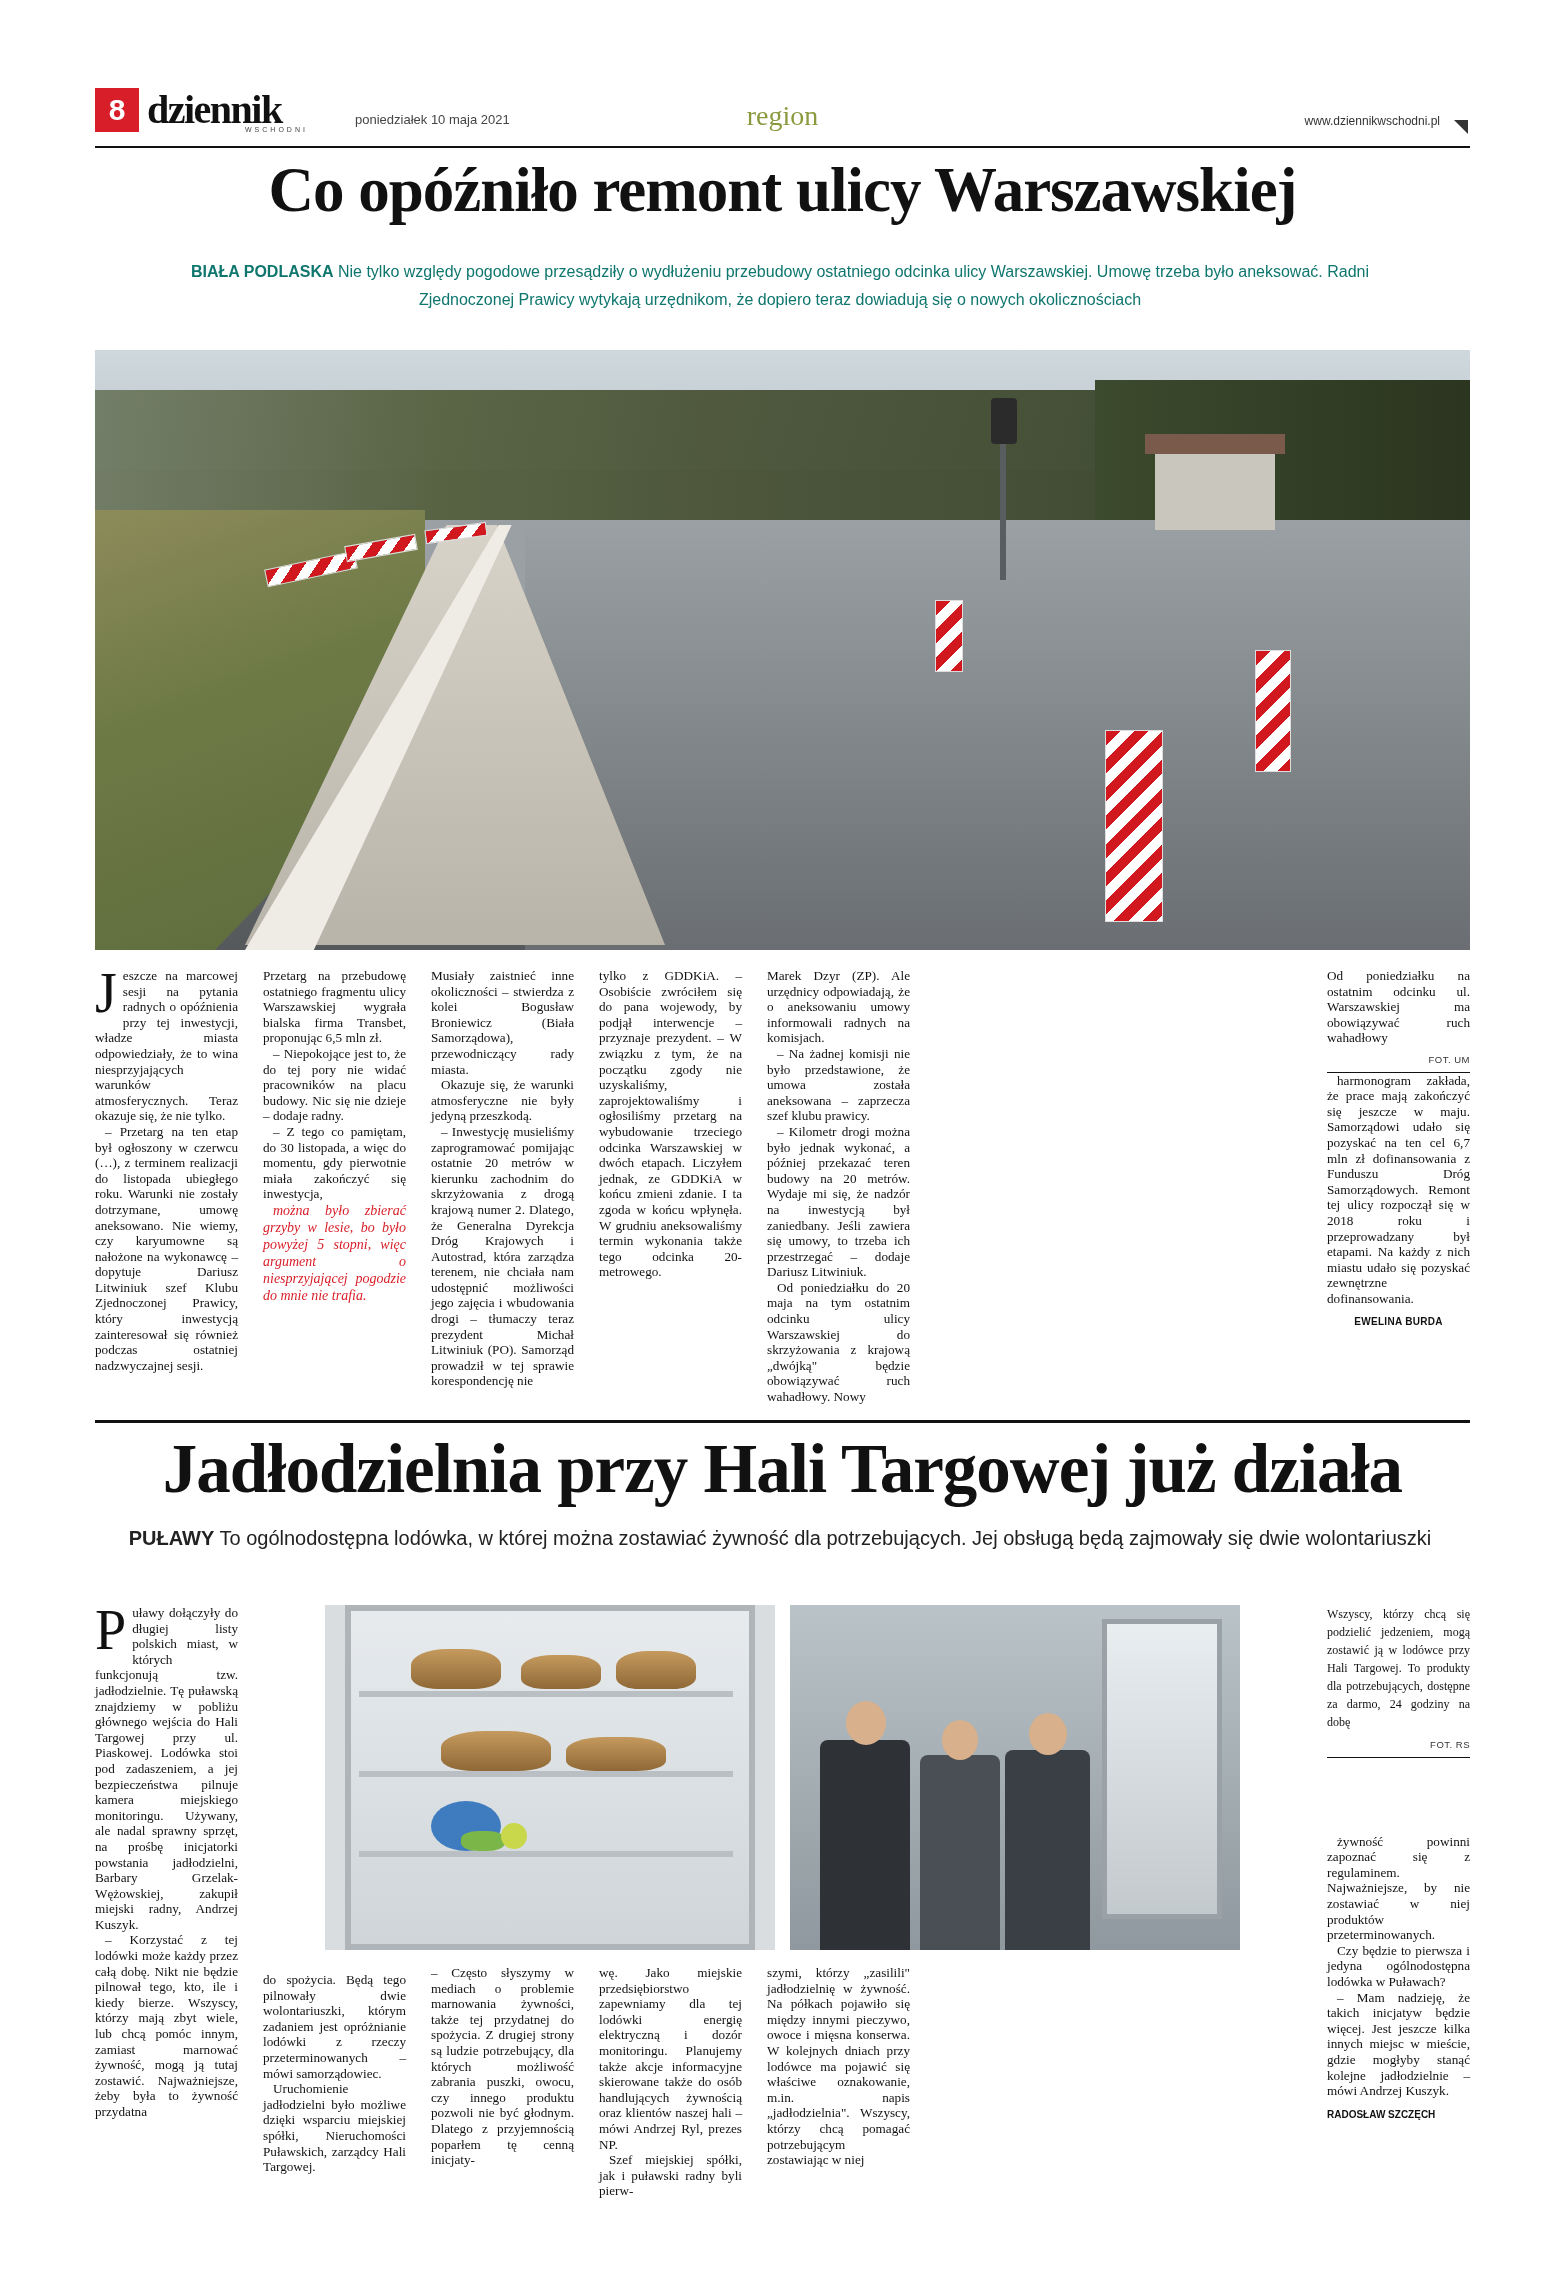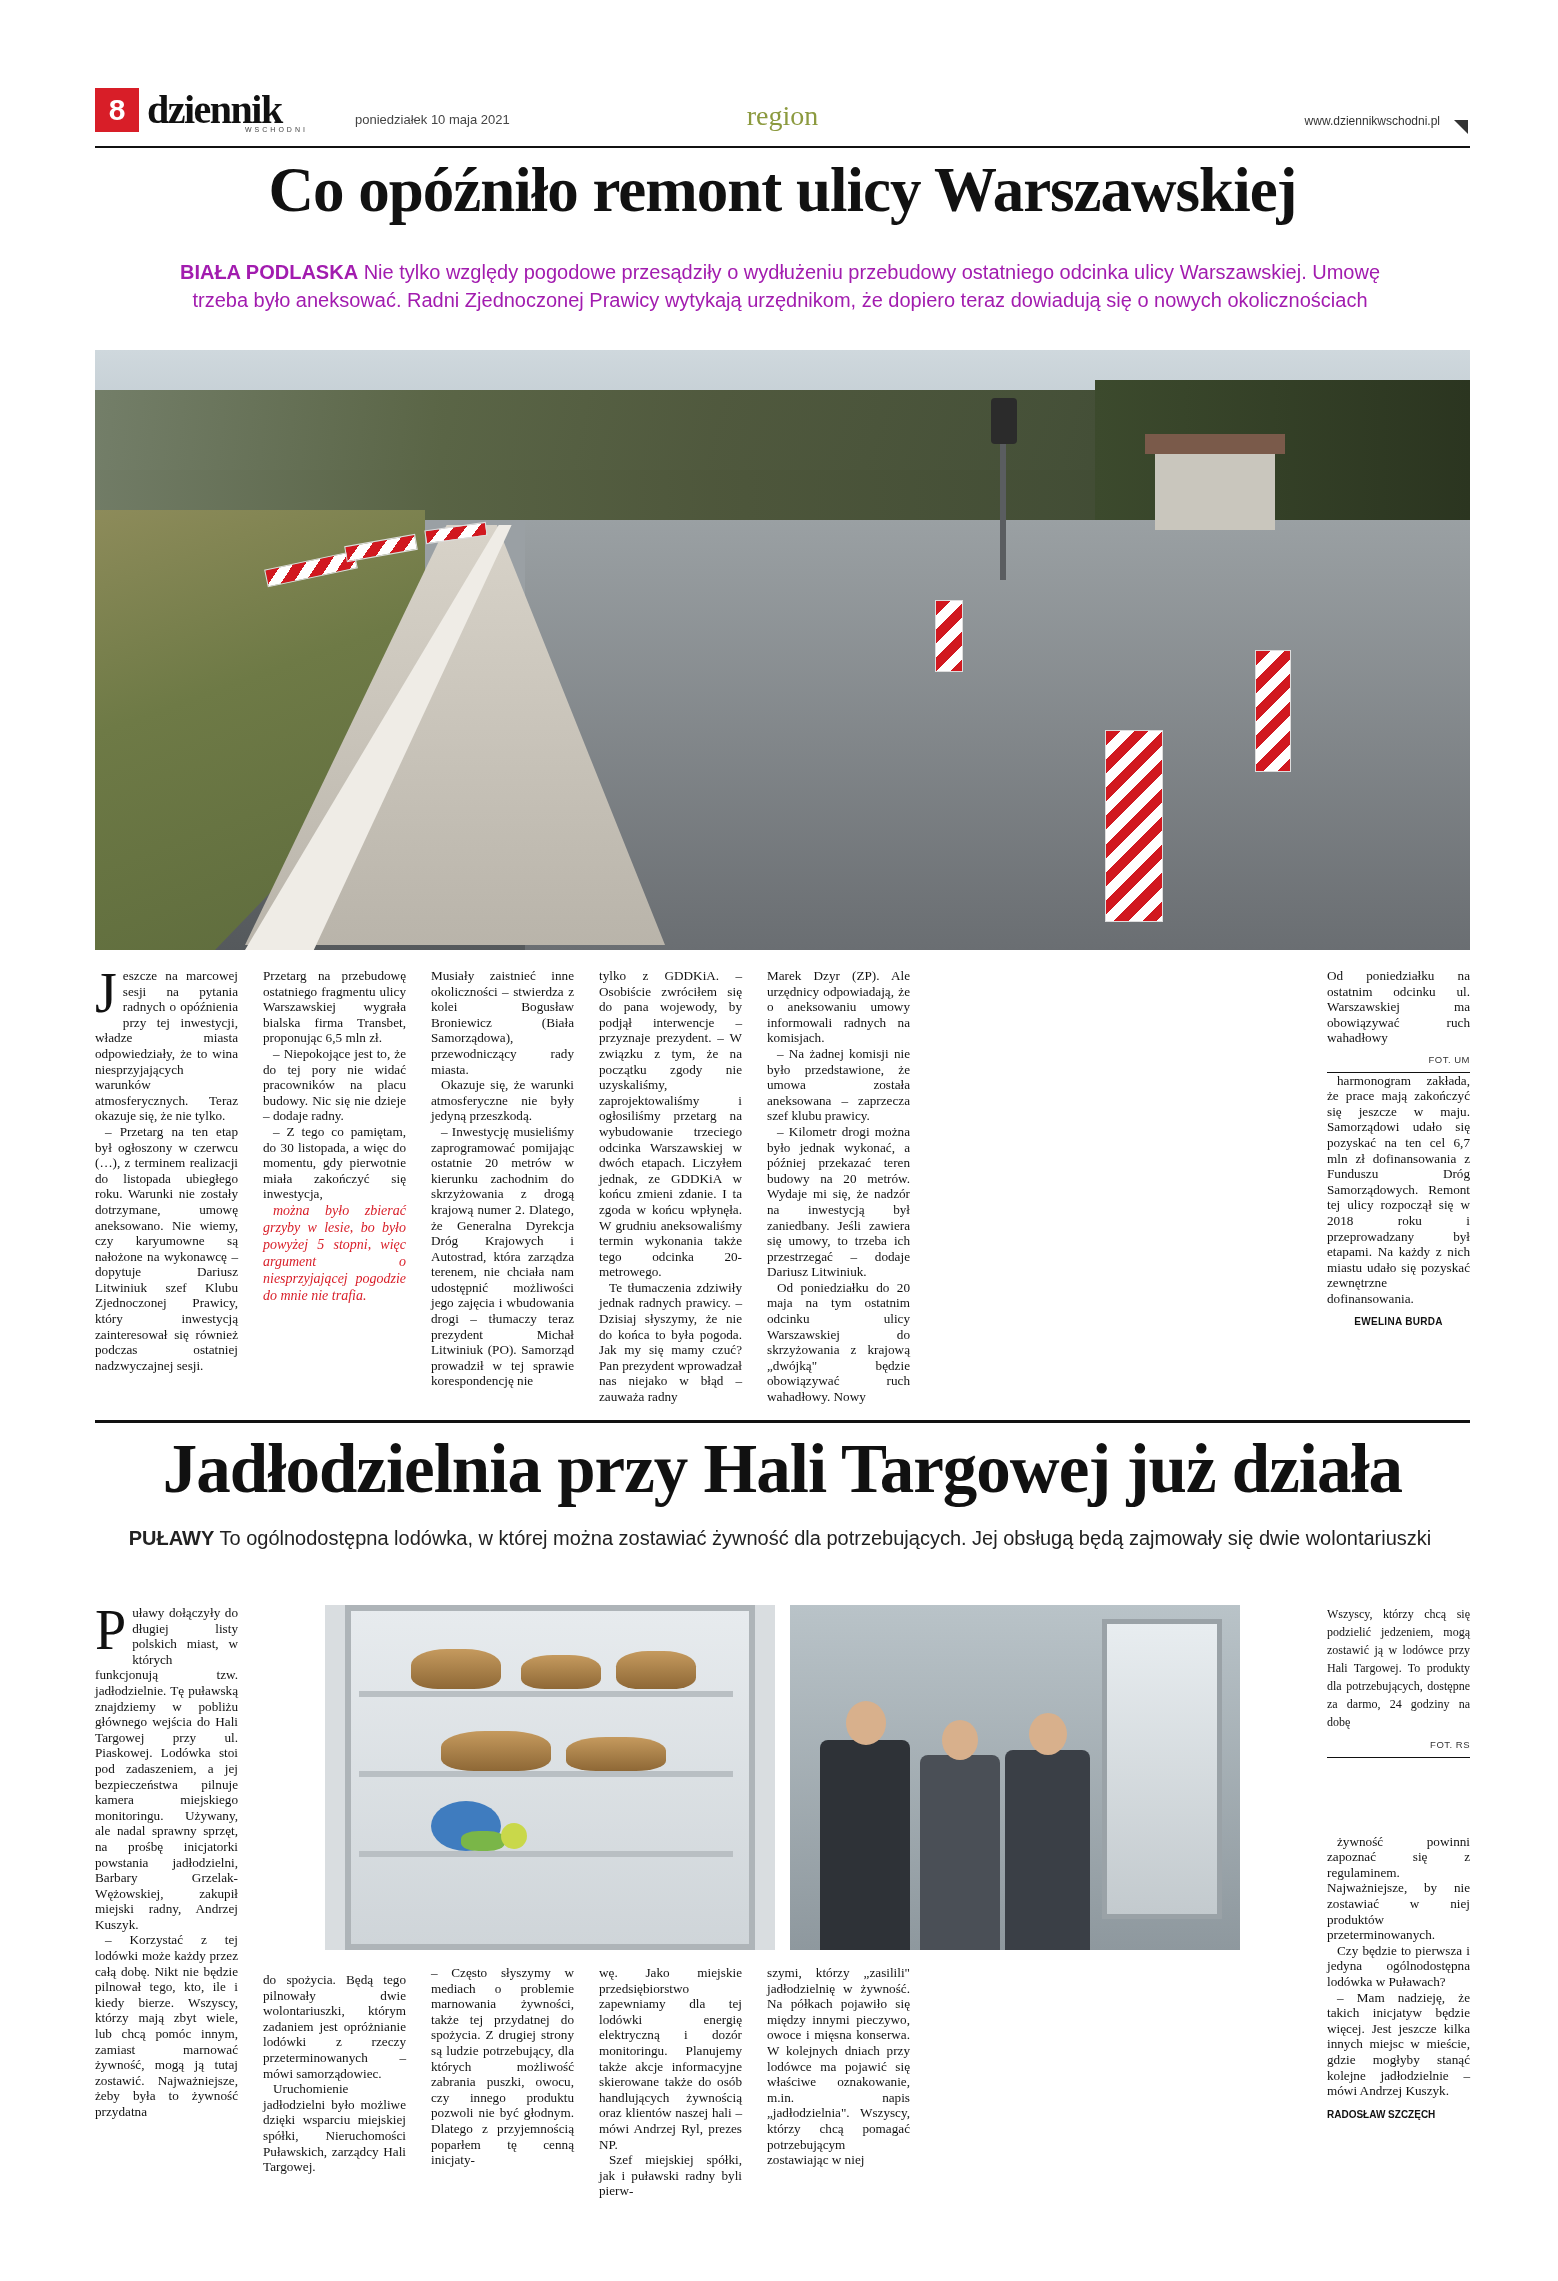--- a/index.html
+++ b/index.html
@@ -68,21 +68,21 @@
     font-family:"Liberation Serif", serif;
     font-weight:bold;
     font-size:63px;
     line-height:70px;
     letter-spacing:-1px;
   }
   .lead1{
     position:absolute;left:175px;top:258px;width:1210px;
     text-align:center;
     font-family:"Liberation Sans", sans-serif;
-    font-size:20px;line-height:28px;color:#a21caf;
+    font-size:16px;line-height:28px;color:#0f766e;
   }
   .lead1 b{font-weight:bold;}
   
   .photo1{
     position:absolute;left:95px;top:350px;width:1375px;height:600px;
     overflow:hidden;
     background:#9aa0a4;
   }
   .ph1-sky{
     position:absolute;left:0;top:0;width:100%;height:120px;
@@ -306,21 +306,20 @@
     </div>
 
     <div class="col" style="left:336px;">
       <p class="first">Musiały zaistnieć inne okoliczności – stwierdza z kolei Bogusław Broniewicz (Biała Samorządowa), przewodniczący rady miasta.</p>
       <p>Okazuje się, że warunki atmosferyczne nie były jedyną przeszkodą.</p>
       <p>– Inwestycję musieliśmy zaprogramować pomijając ostatnie 20 metrów w kierunku zachodnim do skrzyżowania z drogą krajową numer 2. Dlatego, że Generalna Dyrekcja Dróg Krajowych i Autostrad, która zarządza terenem, nie chciała nam udostępnić możliwości jego zajęcia i wbudowania drogi – tłumaczy teraz prezydent Michał Litwiniuk (PO). Samorząd prowadził w tej sprawie korespondencję nie</p>
     </div>
 
     <div class="col" style="left:504px;">
       <p class="first">tylko z GDDKiA. – Osobiście zwróciłem się do pana wojewody, by podjął interwencje – przyznaje prezydent. – W związku z tym, że na początku zgody nie uzyskaliśmy, zaprojektowaliśmy i ogłosiliśmy przetarg na wybudowanie trzeciego odcinka Warszawskiej w dwóch etapach. Liczyłem jednak, ze GDDKiA w końcu zmieni zdanie. I ta zgoda w końcu wpłynęła. W grudniu aneksowaliśmy termin wykonania także tego odcinka 20-metrowego.</p>
-      <p>Te tłumaczenia zdziwiły jednak radnych prawicy. – Dzisiaj słyszymy, że nie do końca to była pogoda. Jak my się mamy czuć? Pan prezydent wprowadzał nas niejako w błąd – zauważa radny</p>
     </div>
 
     <div class="col" style="left:672px;">
       <p class="first">Marek Dzyr (ZP). Ale urzędnicy odpowiadają, że o aneksowaniu umowy informowali radnych na komisjach.</p>
       <p>– Na żadnej komisji nie było przedstawione, że umowa została aneksowana – zaprzecza szef klubu prawicy.</p>
       <p>– Kilometr drogi można było jednak wykonać, a później przekazać teren budowy na 20 metrów. Wydaje mi się, że nadzór na inwestycją był zaniedbany. Jeśli zawiera się umowy, to trzeba ich przestrzegać – dodaje Dariusz Litwiniuk.</p>
       <p>Od poniedziałku do 20 maja na tym ostatnim odcinku ulicy Warszawskiej do skrzyżowania z krajową „dwójką" będzie obowiązywać ruch wahadłowy. Nowy</p>
     </div>
 
     <div class="col" style="left:1232px;width:143px;">

